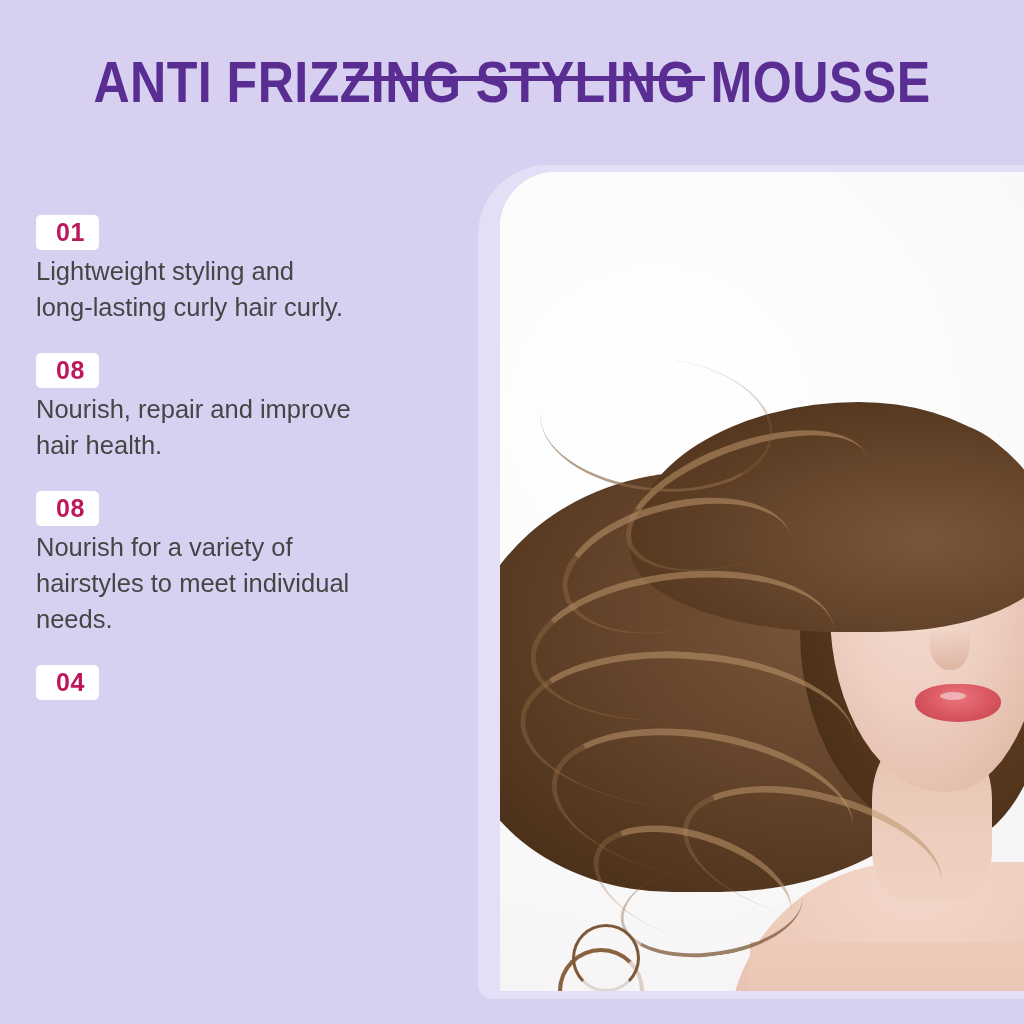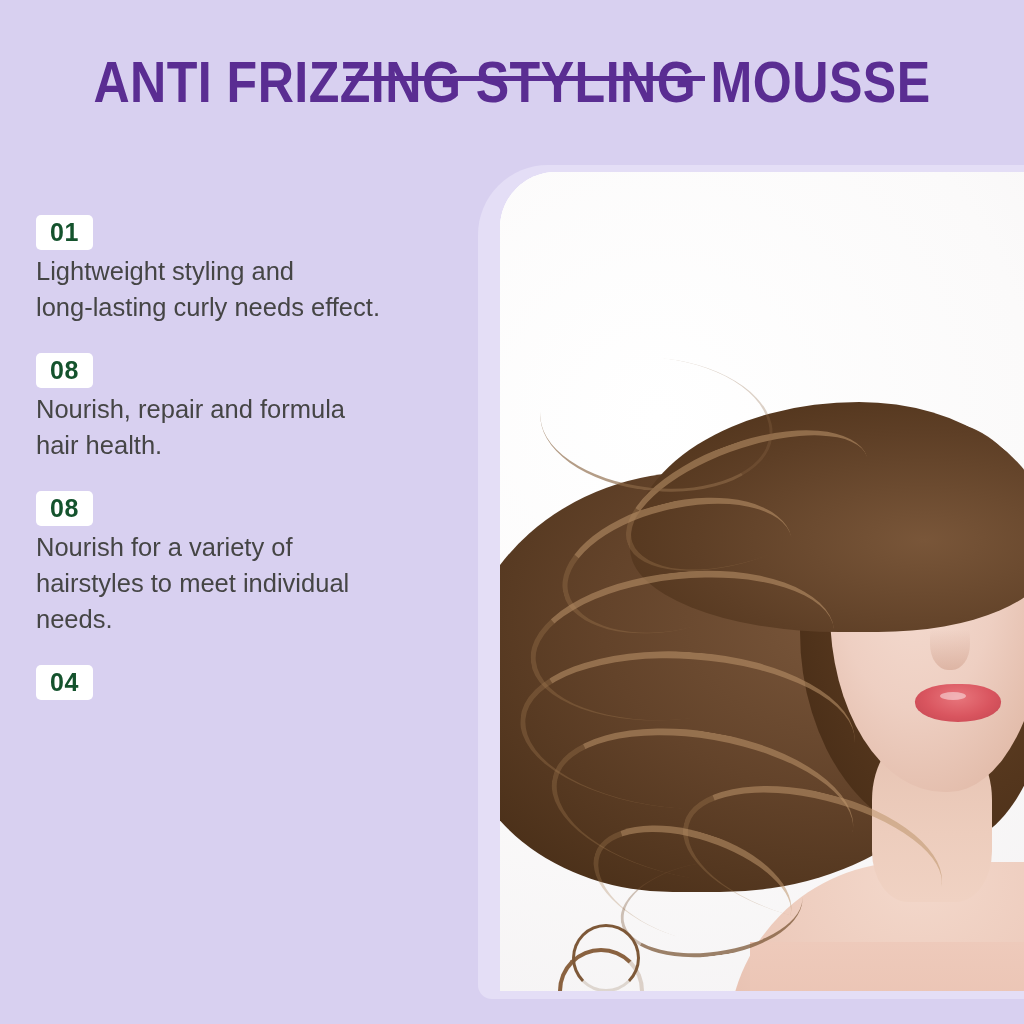--- a/index.html
+++ b/index.html
@@ -59,25 +59,25 @@
   }
   .feature {
     margin-bottom: 28px;
   }
   .feature:last-child { margin-bottom: 0; margin-top: 20px; }
 
   .badge {
     display: inline-block;
     background: #ffffff;
     border-radius: 5px;
-    padding: 4px 14px 5px 14px;
+    padding: 4px 14px 5px 20px;
     font-size: 25px;
     line-height: 26px;
     font-weight: 700;
-    color: #14532d;
+    color: #be185d;
     letter-spacing: 0.5px;
     margin-bottom: 3px;
   }
   .feature-text {
     font-size: 25.5px;
     line-height: 36px;
     color: #454545;
     font-weight: 400;
     max-width: 415px;
     white-space: pre-line;
@@ -352,26 +352,26 @@
       <div class="ringlet"></div>
       <div class="ringlet2"></div>
     </div>
   </div>
 
   <div class="features">
 
     <div class="feature">
       <div class="badge">01</div>
       <div class="feature-text">Lightweight styling and
-long-lasting curly needs effect.</div>
+long-lasting curly hair curly.</div>
     </div>
 
     <div class="feature">
       <div class="badge">08</div>
-      <div class="feature-text">Nourish, repair and formula
+      <div class="feature-text">Nourish, repair and improve
 hair health.</div>
     </div>
 
     <div class="feature">
       <div class="badge">08</div>
       <div class="feature-text">Nourish for a variety of
 hairstyles to meet individual
 needs.</div>
     </div>
 

